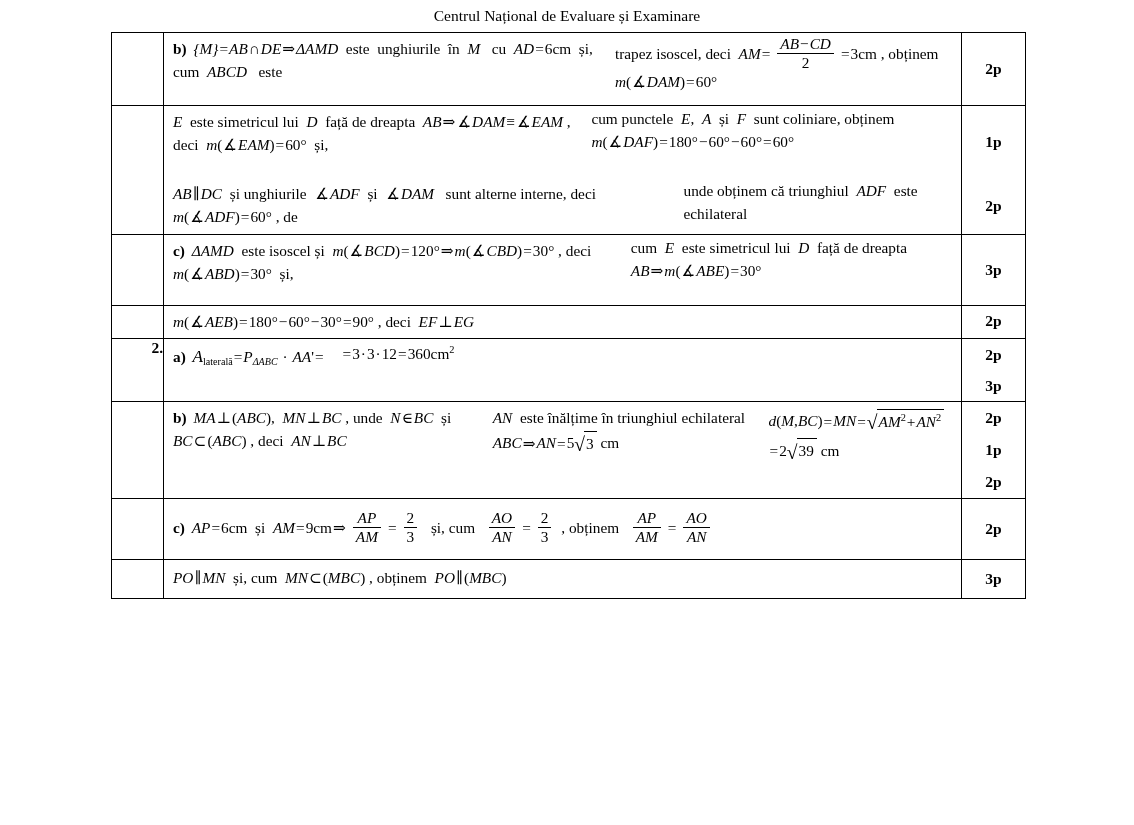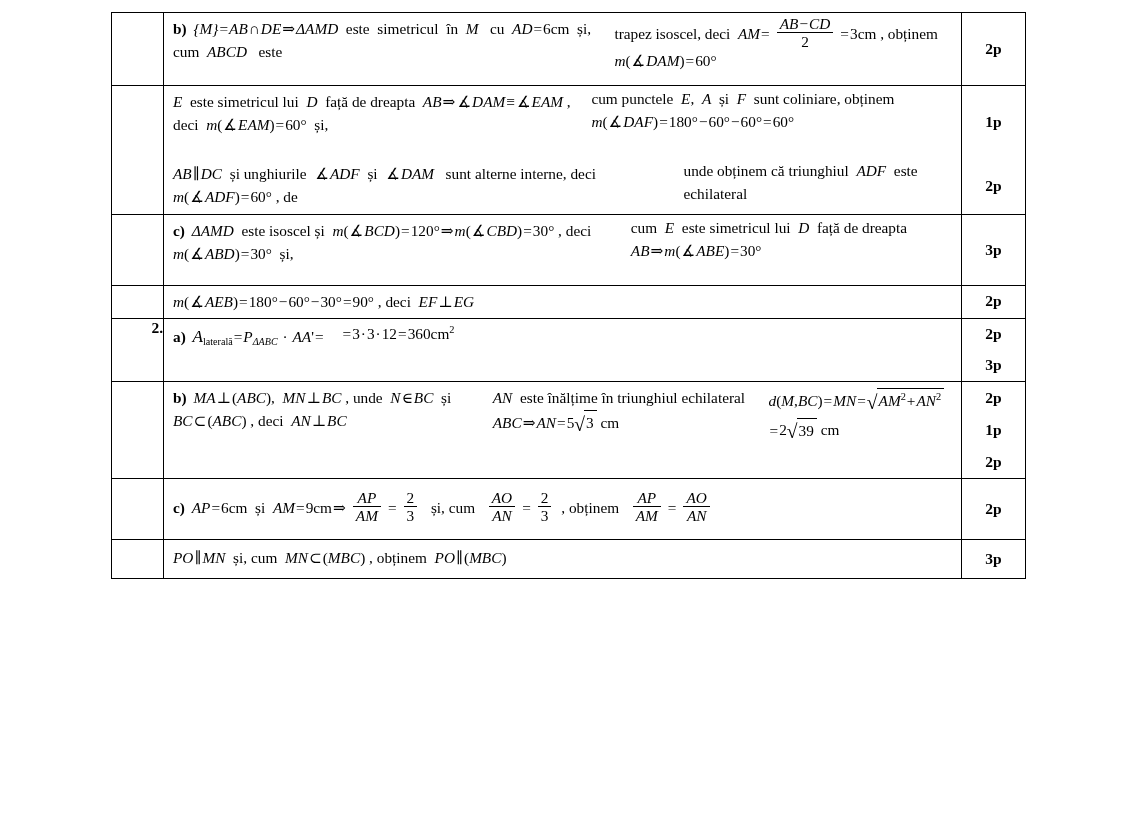--- a/index.html
+++ b/index.html
@@ -115,39 +115,40 @@
   .scriptA {
     font-family: "Liberation Serif", serif;
     font-style: italic;
     font-size: 1.12em;
   }
 </style>
 </head>
 <body>
 
 <div class="doc-header">
+  <span class="line">Centrul Național de Evaluare și Examinare</span>
 </div>
 
 <div class="table-wrap">
 <table class="barem">
   <colgroup>
     <col class="c-num">
         <col class="c-body">
         <col class="c-pts">
   </colgroup>
 
   <tbody>
         <tr>
     <td class="num-cell"></td>
     <td>
       <div class="sub-body">
         <span class="lbl">b)</span>
         <span class="mi">{M}</span><span class="op">=</span><span class="mi">AB</span><span class="op">∩</span><span class="mi">DE</span><span class="op">⇒</span><span class="mi">ΔAMD</span>&nbsp;
         <span class="txt">este</span>&nbsp;
-        <span class="txt">simetricul</span>&nbsp;
+        <span class="txt">unghiurile</span>&nbsp;
         <span class="txt">în</span>&nbsp;
         <span class="mi">M</span>&nbsp;&nbsp;
         <span class="txt">cu</span>&nbsp;
         <span class="mi">AD</span><span class="op">=</span><span class="up">6</span><span class="up">cm</span>&nbsp;
         <span class="txt">și,</span>&nbsp;
         <span class="txt">cum</span>&nbsp;
         <span class="mi">ABCD</span>&nbsp;&nbsp;
         <span class="txt">este</span>
       </div>
       <div class="sub-body" style="padding-top:2px">

